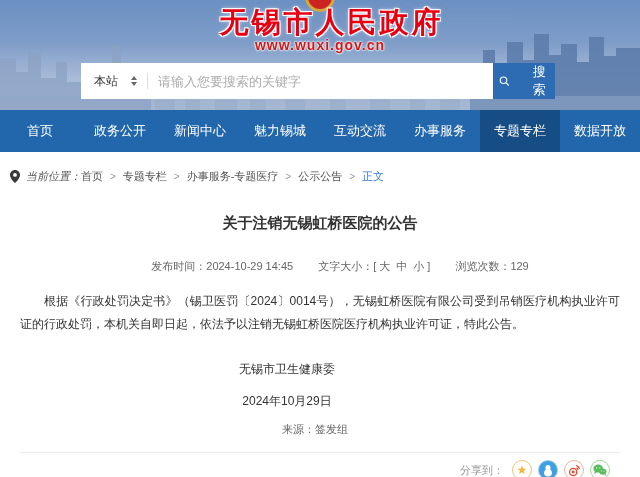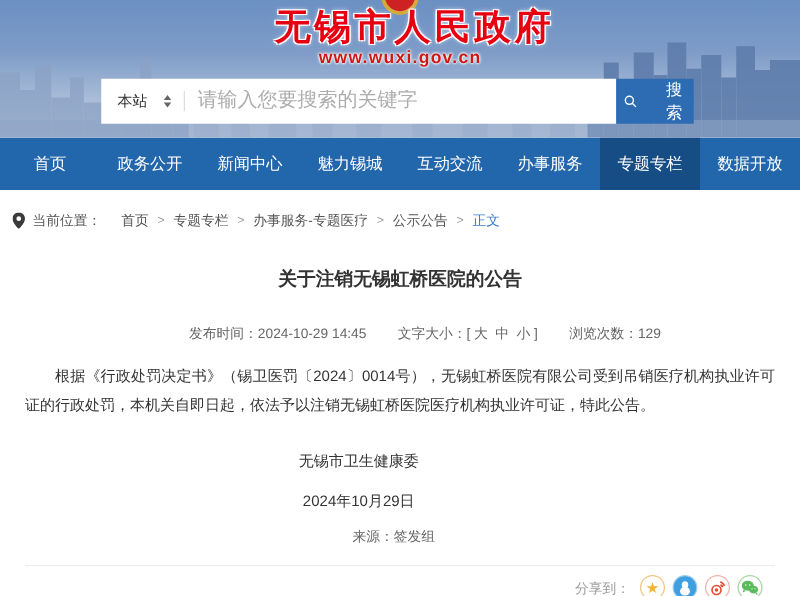--- a/index.html
+++ b/index.html
@@ -17,36 +17,36 @@
   .site-url{position:absolute;top:37px;left:0;right:0;text-align:center;
     font-size:14px;font-weight:bold;color:#d01818;letter-spacing:1px;
     text-shadow:0 0 2px #fff,0 0 2px #fff,0 0 3px #fff;}
   .search-wrap{position:absolute;left:81px;top:63px;height:36px;display:flex;}
   .search-box{width:412px;background:#fff;display:flex;align-items:center;box-sizing:border-box;}
   .scope{display:flex;align-items:center;gap:13px;padding:0 10px 0 13px;font-size:12px;color:#333;cursor:pointer;}
   .arrows{display:flex;flex-direction:column;gap:2px;}
   .tri-up{width:0;height:0;border-left:3px solid transparent;border-right:3px solid transparent;border-bottom:4px solid #666;}
   .tri-down{width:0;height:0;border-left:3px solid transparent;border-right:3px solid transparent;border-top:4px solid #666;}
   .vline{width:1px;height:16px;background:#ddd;}
-  .search-input{flex:1;border:none;outline:none;background:transparent;padding:0 10px;font-size:16px;color:#333;}
+  .search-input{flex:1;border:none;outline:none;background:transparent;padding:0 10px;font-size:13px;color:#333;}
   .search-input::placeholder{color:#adadad;}
   .search-btn{width:62px;background:#2d6cb3;border:none;color:#fff;display:flex;
     align-items:center;justify-content:center;gap:20px;cursor:pointer;font-size:13px;
     font-family:inherit;}
 
   
   .nav{display:flex;height:42px;background:#2266ac;}
   .nav-item{flex:1;display:flex;align-items:center;justify-content:center;color:#fff;
     font-size:13px;text-decoration:none;cursor:pointer;}
   .nav-item.active{background:#164d84;}
 
   
   .crumb{margin:11px 10px 0;height:26px;display:flex;align-items:center;font-size:11px;color:#555;}
   .crumb .pin{margin-right:6px;flex:none;}
-  .crumb-prefix{margin-right:16px;color:#555;}
+  .crumb-prefix{margin-right:0;color:#555;font-style:italic;}
   .crumb-item{color:#555;text-decoration:none;cursor:pointer;}
   .crumb-item.current{color:#3a7bd0;cursor:default;}
   .crumb-sep{margin:0 7px;color:#999;font-size:10px;}
 
   
   .article{padding:0 20px;}
   .title{margin:25px 0 0;text-align:center;font-size:15px;font-weight:bold;color:#333;font-family:Liberation Mono, monospace;}
   .meta{margin-top:26px;text-align:center;font-size:11px;color:#666;}
   .meta-item{white-space:nowrap;margin-left:40px;}
   .meta-item + .meta-item{margin-left:22px;}

